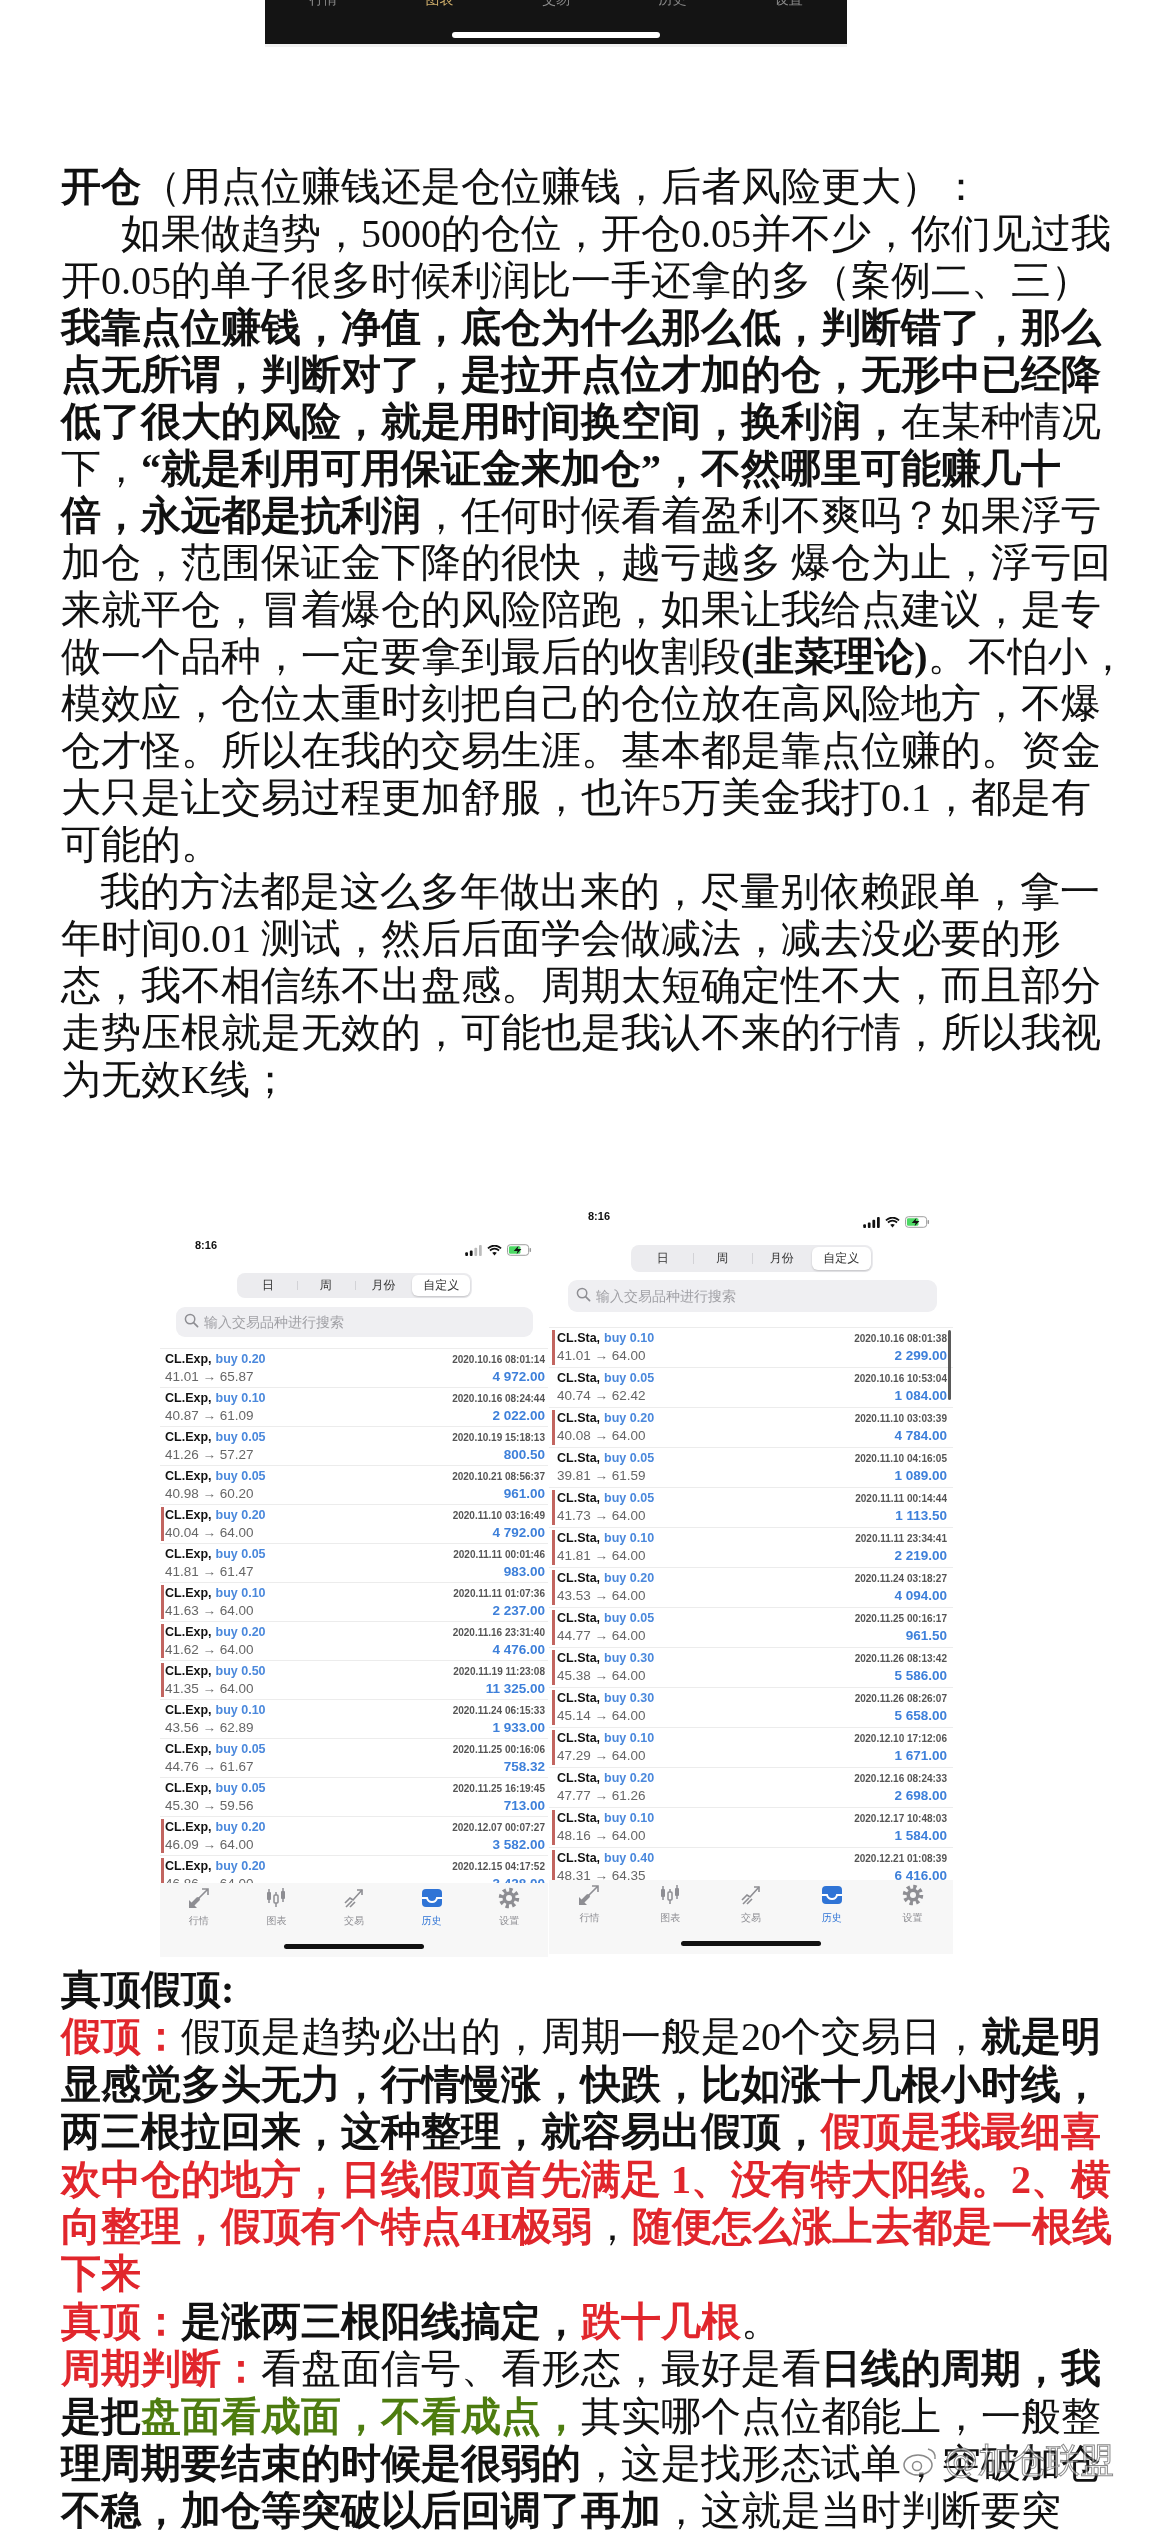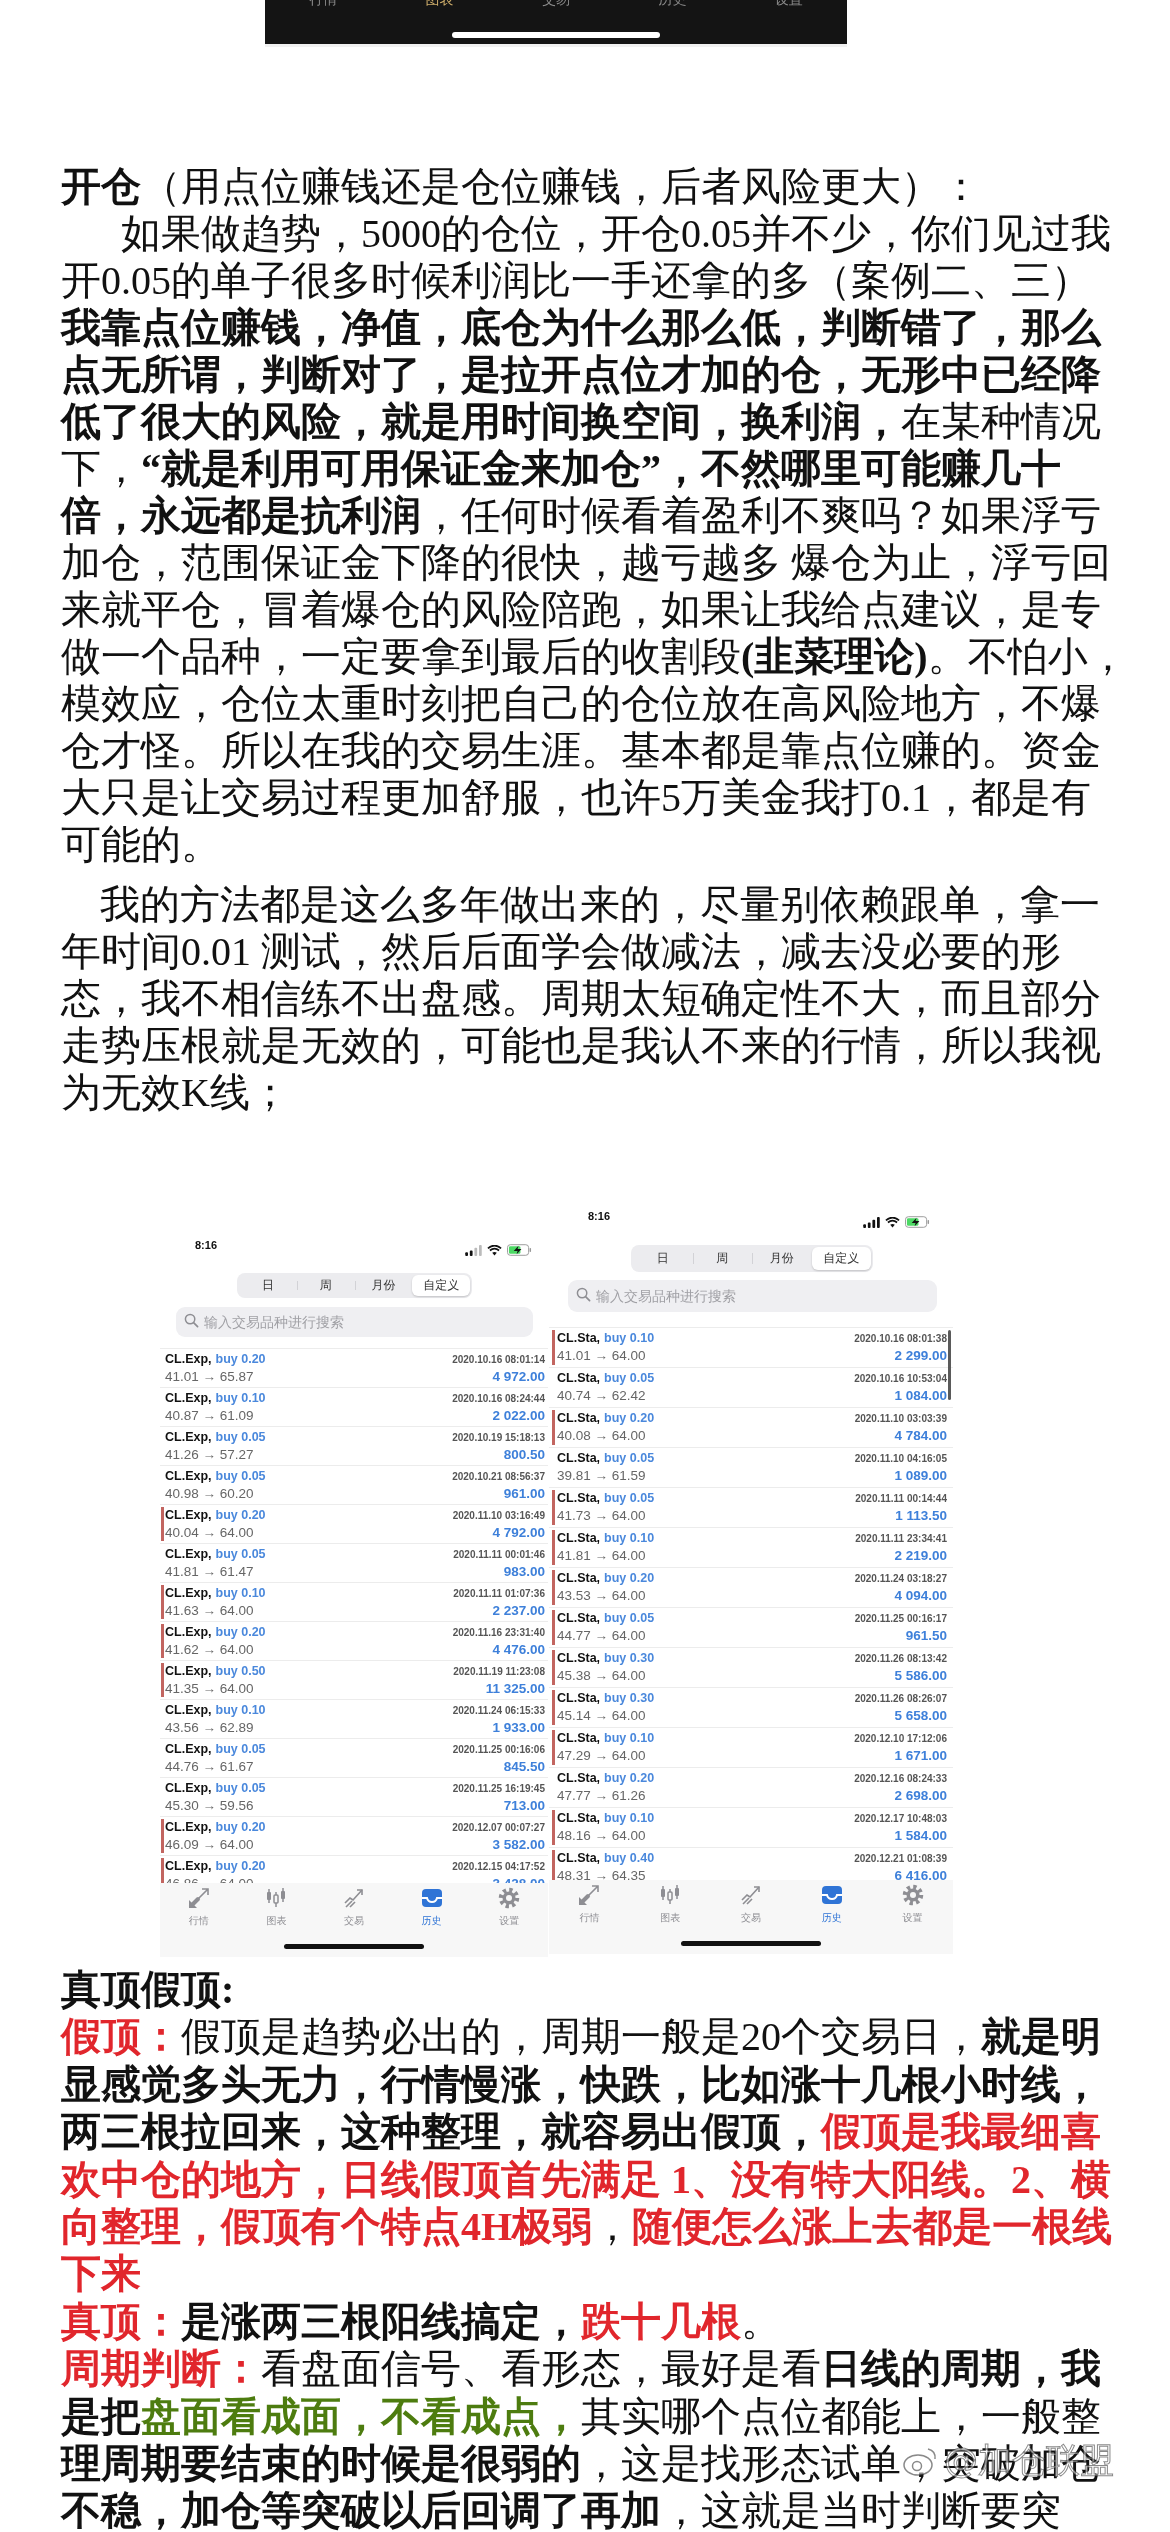--- a/index.html
+++ b/index.html
@@ -13,21 +13,21 @@
   .top-tab[data-active="true"] { color:#cfae6b; }
   .top-home { position:absolute; left:187px; top:32px; width:208px; height:6px; border-radius:3px; background:#ffffff; }
 
   
   .article { position:absolute; left:61px; font-family:"Liberation Serif", "DejaVu Serif", serif; font-size:40px; color:#111; white-space:nowrap; }
   .article-top { top:163px; }
   .article-top .line { height:47px; line-height:47px; }
   .article-bottom { top:1966px; }
   .article-bottom .line { height:47.4px; line-height:47.4px; }
   .line[data-indent="2"] { padding-left:60px; }
-  .line[data-indent="1"] { padding-left:39px;margin-top:13px; }
+  .line[data-indent="1"] { padding-left:39px; }
   .seg[data-style="bold"] { font-weight:700; }
   .seg[data-style="red"] { font-weight:700; color:#e1262c; }
   .seg[data-style="blue"] { font-weight:700; color:#4d7c0f; }
 
   
   .phone { position:absolute; background:#fff; overflow:hidden; font-family:"Liberation Sans", "DejaVu Sans", sans-serif; color:#111; }
   .left-phone { left:160px; top:1215px; width:388px; height:742px; }
   .right-phone { left:549px; top:1186px; width:404px; height:768px; }
   .status-time { position:absolute; font-size:11px; font-weight:700; color:#111; }
   .status-icons { position:absolute; display:flex; align-items:center; gap:5px; }
@@ -258,21 +258,21 @@
         </div>
       </div>
       <div class="trade-row" data-flag="false">
         <div class="r1">
           <span class="sym">CL.Exp,</span>
           <span class="side">buy 0.05</span>
           <span class="time">2020.11.25 00:16:06</span>
         </div>
         <div class="r2">
           <span class="prices">44.76 → 61.67</span>
-          <span class="profit">845.50</span>
+          <span class="profit">758.32</span>
         </div>
       </div>
       <div class="trade-row" data-flag="false">
         <div class="r1">
           <span class="sym">CL.Exp,</span>
           <span class="side">buy 0.05</span>
           <span class="time">2020.11.25 16:19:45</span>
         </div>
         <div class="r2">
           <span class="prices">45.30 → 59.56</span>

